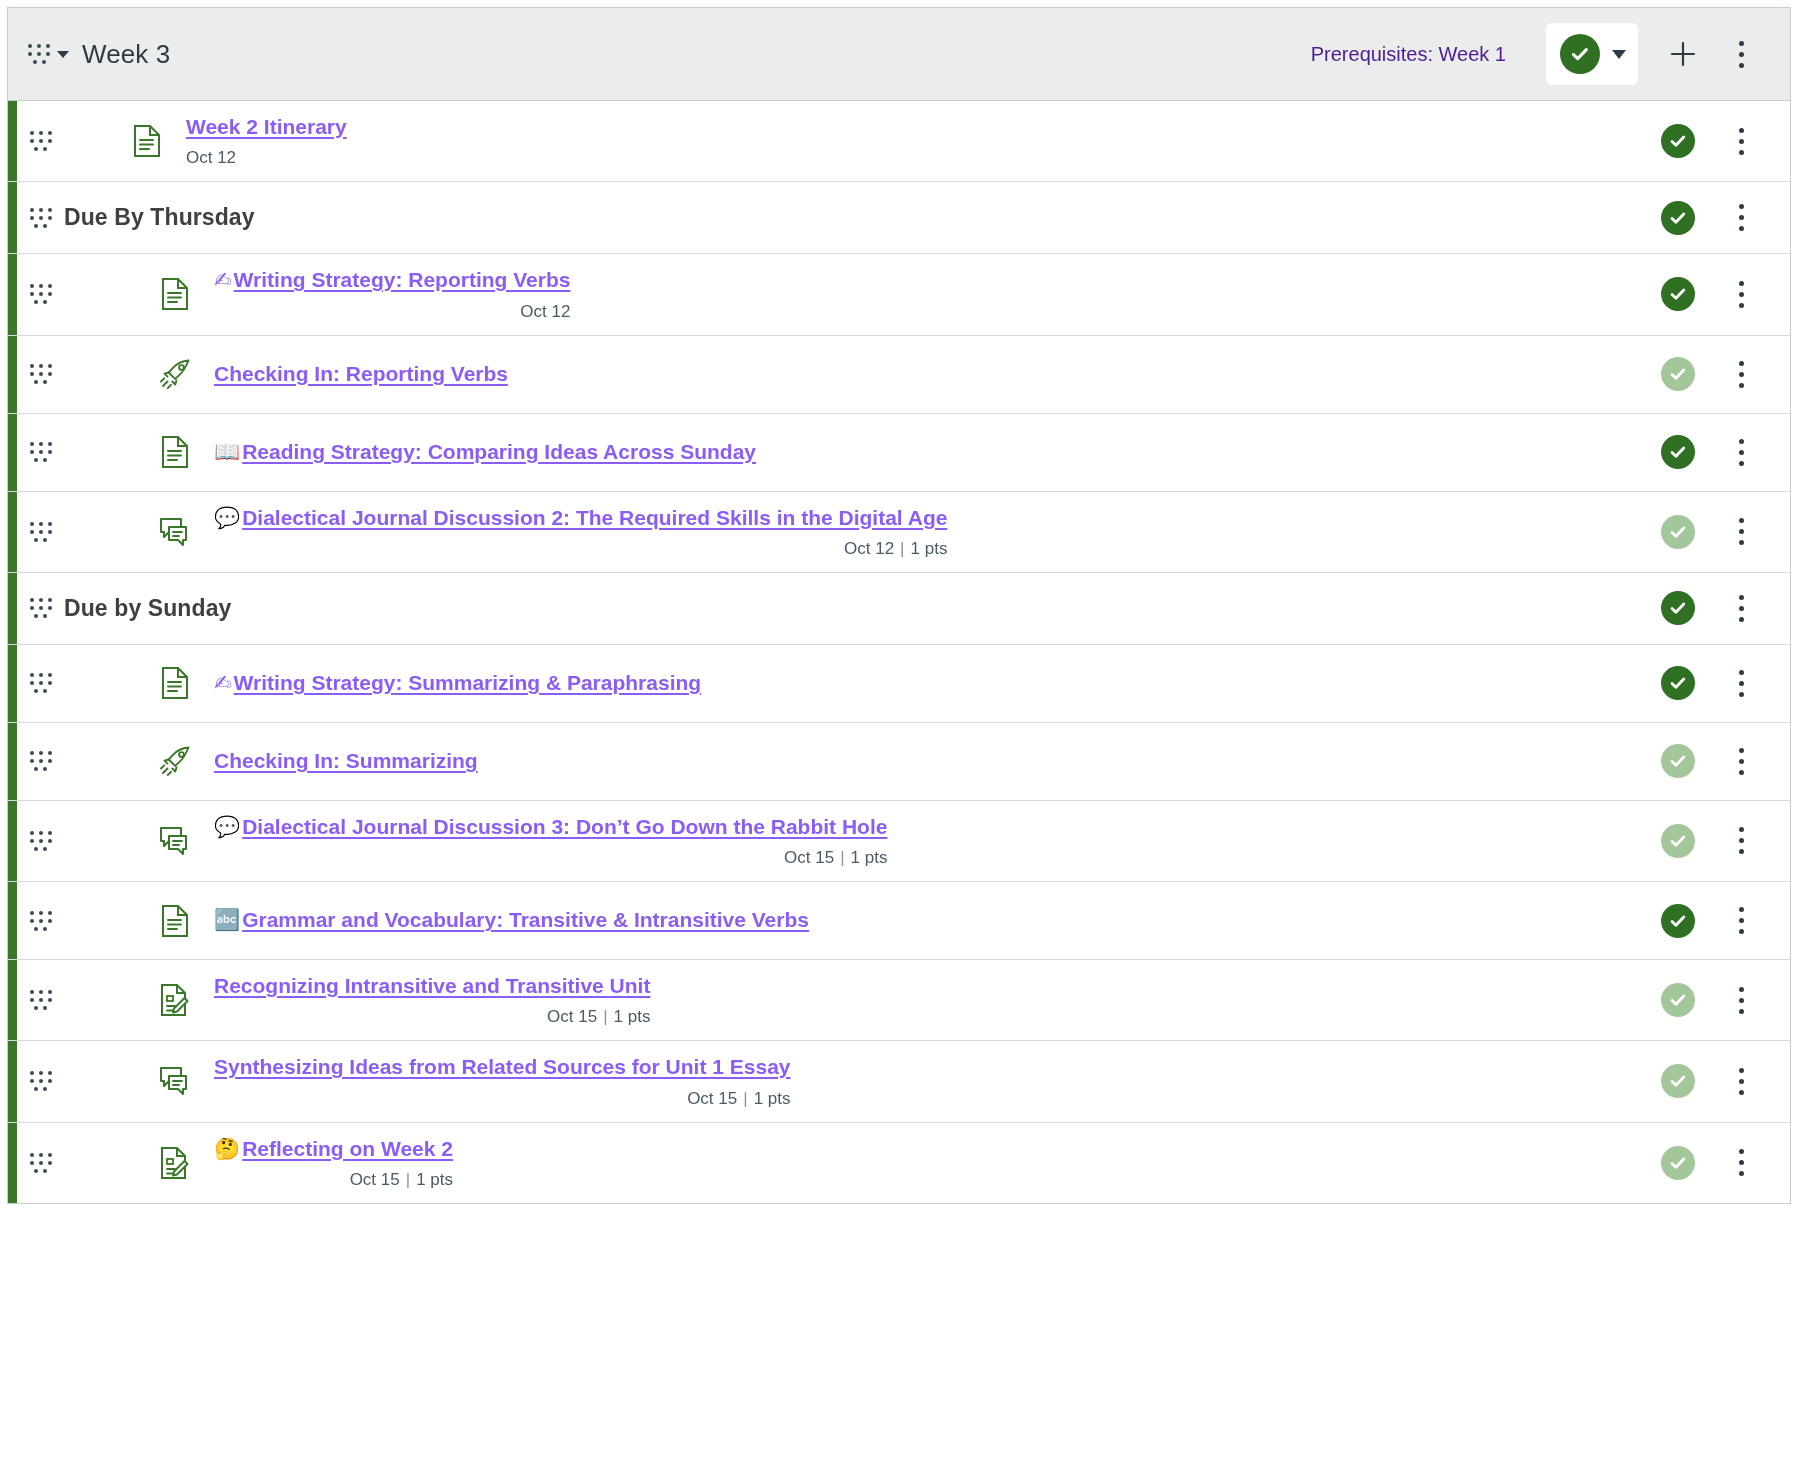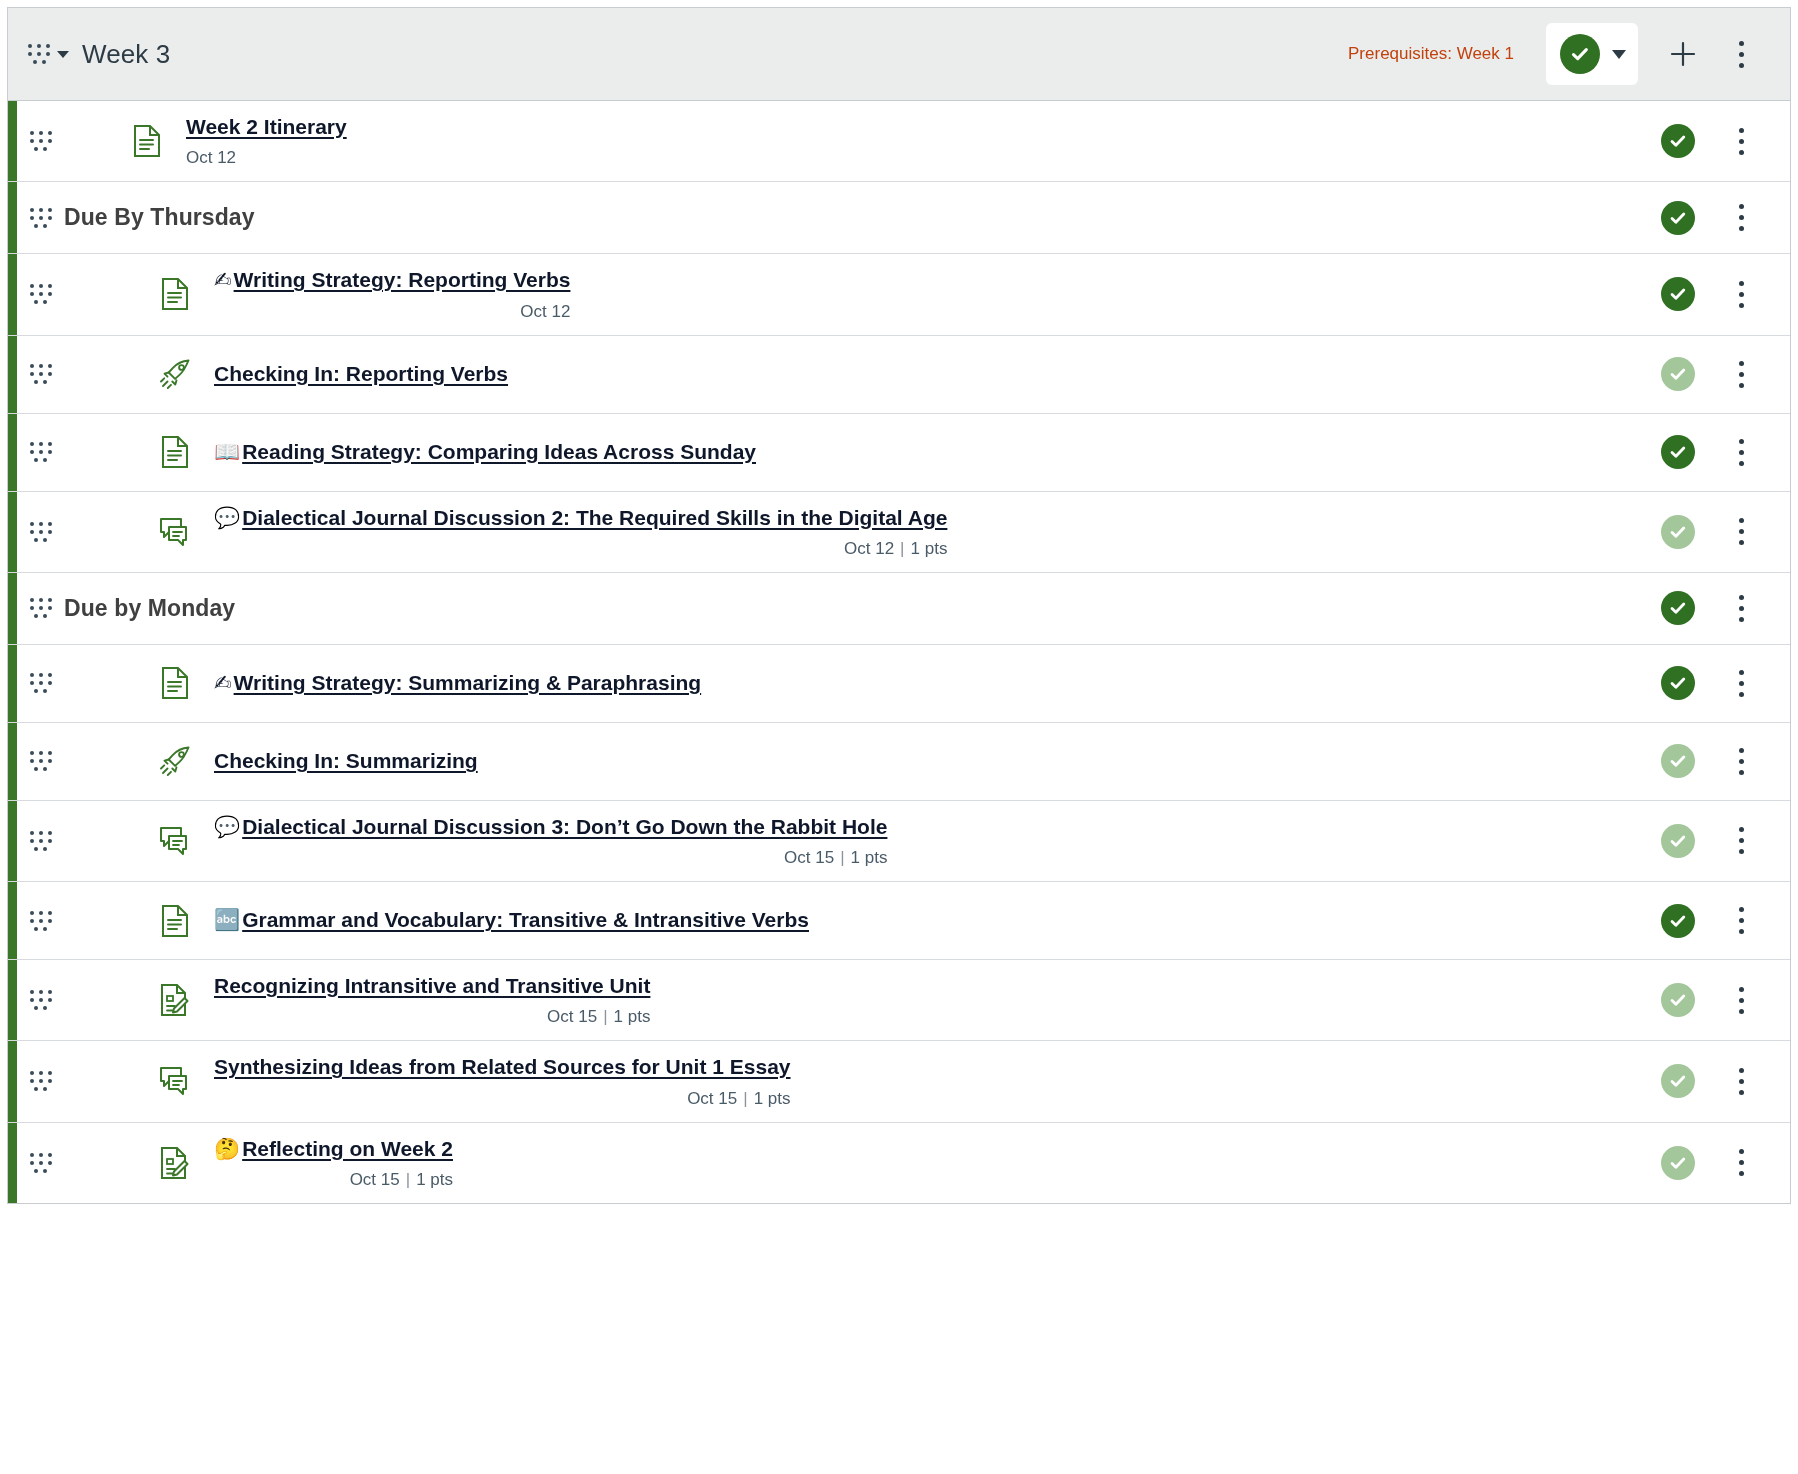--- a/index.html
+++ b/index.html
@@ -78,24 +78,24 @@
     white-space: nowrap;
     padding-left: 6px;
   }
   .mh-right {
     display: flex;
     align-items: center;
     flex: 0 0 auto;
     gap: 0;
   }
   .prereq {
-    font-size: 17px;
-    color: #c2410c;
+    font-size: 20px;
+    color: #4c1d95;
     white-space: nowrap;
-    padding-right: 32px;
+    padding-right: 40px;
   }
   .publish-pill {
     background: #ffffff;
     border-radius: 6px;
     height: 62px;
     padding: 0 12px 0 14px;
     display: flex;
     align-items: center;
     gap: 12px;
     cursor: pointer;
@@ -165,21 +165,21 @@
     display: flex;
     align-items: center;
     justify-content: center;
     margin-right: 14px;
   }
   .type-icon svg { display: block; }
   .row-text { min-width: 0; }
   .row-title {
     font-size: 21px;
     line-height: 1.25;
-    color: #0f172a;
+    color: #8b5cf6;
     font-weight: 700;
     text-decoration: underline;
     text-underline-offset: 3px;
     cursor: pointer;
     display: inline;
     white-space: nowrap;
   }
   .row-title .emoji {
     text-decoration: none;
     display: inline-block;
@@ -548,21 +548,21 @@
               <i></i>
               <i></i>
               <i></i>
               <i></i>
               <i></i>
               <i></i>
               <i></i>
             </span>
           </div>
           <div class="row-body indent-0">
-            <span class="text-header-title">Due by Monday</span>
+            <span class="text-header-title">Due by Sunday</span>
           </div>
           <div class="row-right">
             <span class="pub-icon-wrap">
               <span class="pub published">
                 <svg width="22" height="22" viewBox="0 0 24 24" aria-hidden="true">
                   <path d="M5.5 12.6 L9.7 16.6 L18.3 7.6" fill="none" stroke="#ffffff" stroke-width="3.1" stroke-linecap="round" stroke-linejoin="round"></path>
                 </svg>
               </span>
             </span>
             <span class="kebab-btn">

